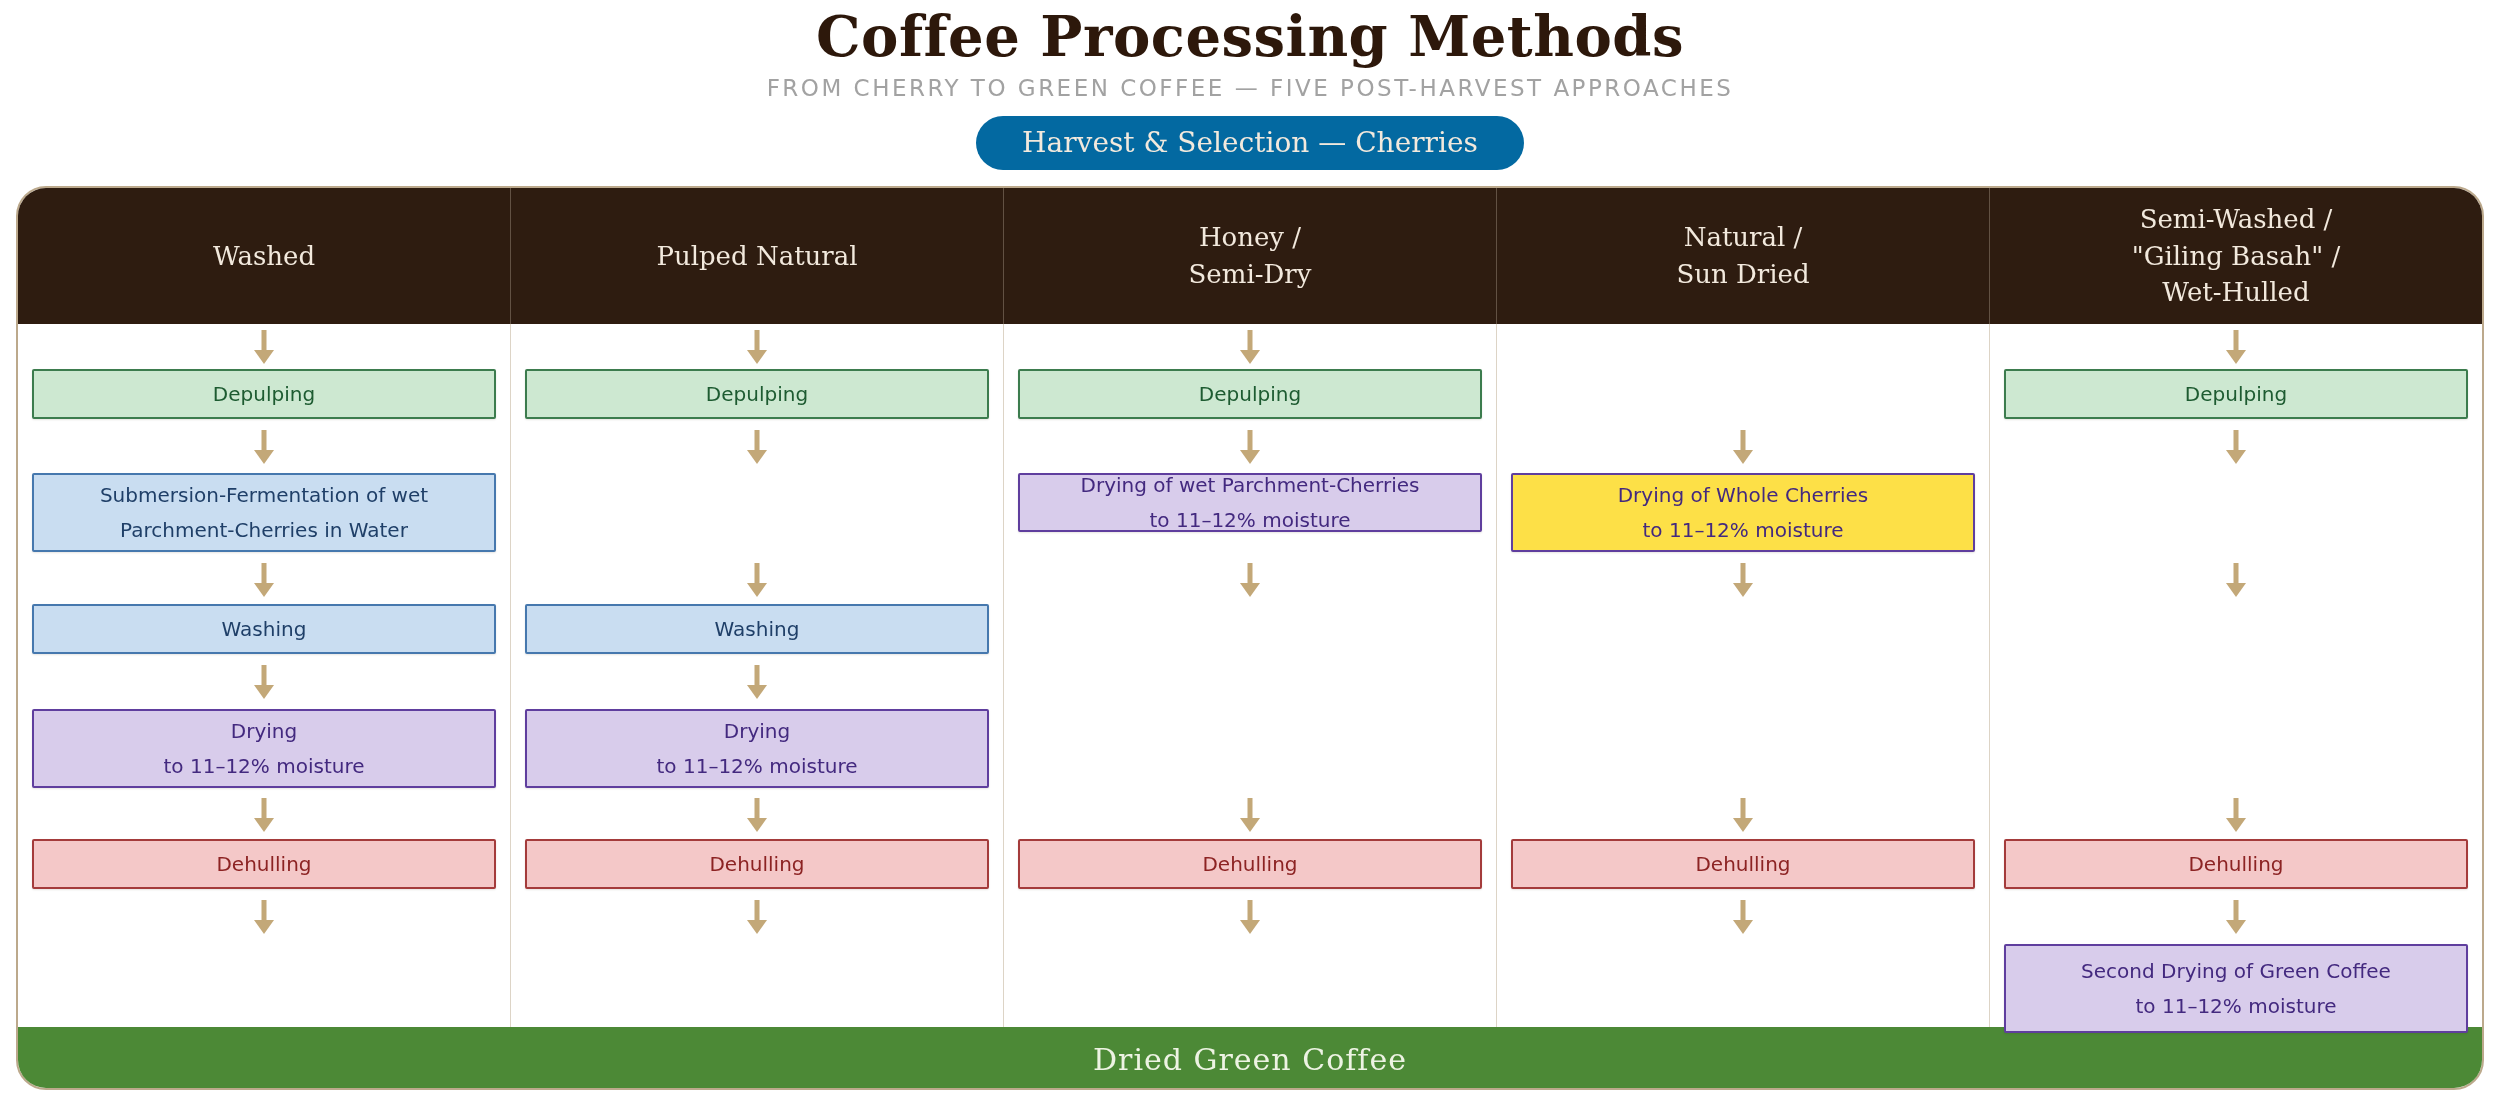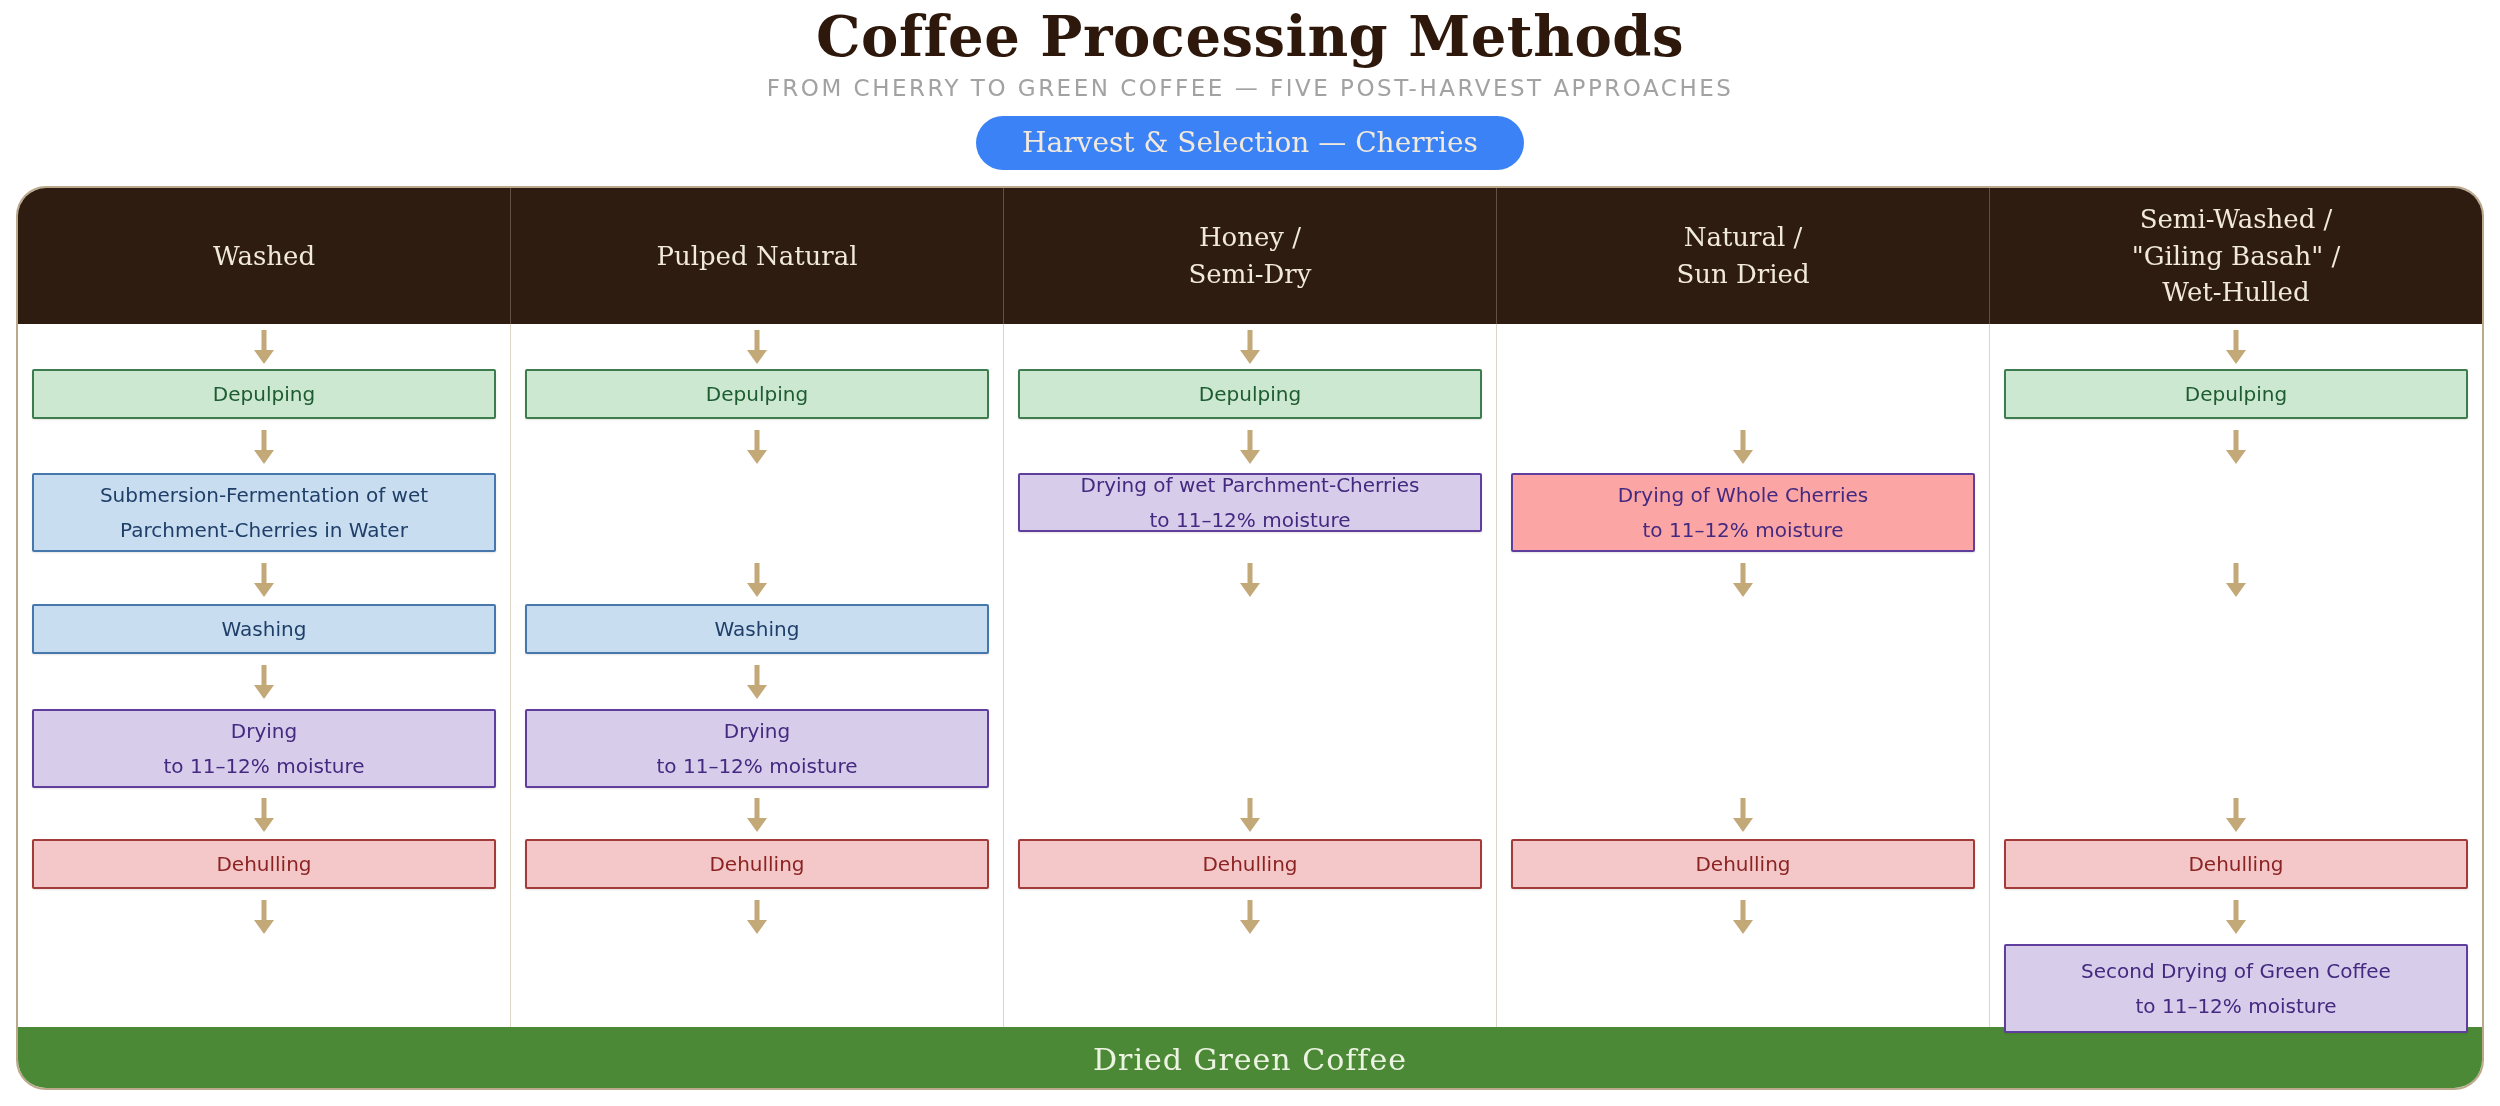--- a/index.html
+++ b/index.html
@@ -28,21 +28,21 @@
     font-size:23px;
     letter-spacing:2.5px;
     color:#a2a2a2;
   }
   .start-pill {
     display:inline-block;
     margin-top:15px;
     padding:0 46px;
     height:54px;
     line-height:54px;
-    background:#3b82f6;
+    background:#0369a1;
     color:#f2e9dd;
     border-radius:29px;
     font-family:"DejaVu Serif", serif;
     font-size:28px;
   }
 
   
   .diagram {
     position:absolute;
     left:16px; top:182px;
@@ -278,21 +278,21 @@
               <polygon points="1,20 21,20 11,34" fill="#c3a878"></polygon>
             </svg></div>
           <div class="flow-arrow" style="top: 474px;"><svg width="22" height="34" viewBox="0 0 22 34">
               <rect x="8.5" y="0" width="5" height="21" fill="#c3a878"></rect>
               <polygon points="1,20 21,20 11,34" fill="#c3a878"></polygon>
             </svg></div>
           <div class="flow-arrow" style="top: 576px;"><svg width="22" height="34" viewBox="0 0 22 34">
               <rect x="8.5" y="0" width="5" height="21" fill="#c3a878"></rect>
               <polygon points="1,20 21,20 11,34" fill="#c3a878"></polygon>
             </svg></div>
-          <div class="step-box" style="top: 149px; height: 79px; background: #fca5a5; border-color: rgb(95, 62, 158); color: rgb(67, 41, 127);">
+          <div class="step-box" style="top: 149px; height: 79px; background: #fde047; border-color: rgb(95, 62, 158); color: rgb(67, 41, 127);">
             <div>Drying of Whole Cherries</div>
             <div>to 11–12% moisture</div>
           </div>
           <div class="step-box" style="top: 515px; height: 50px; background: rgb(244, 200, 200); border-color: rgb(164, 59, 59); color: rgb(140, 35, 35);">
             <div>Dehulling</div>
           </div>
         </div>
         <div class="col">
           <div class="flow-arrow" style="top: 6px;"><svg width="22" height="34" viewBox="0 0 22 34">
               <rect x="8.5" y="0" width="5" height="21" fill="#c3a878"></rect>

